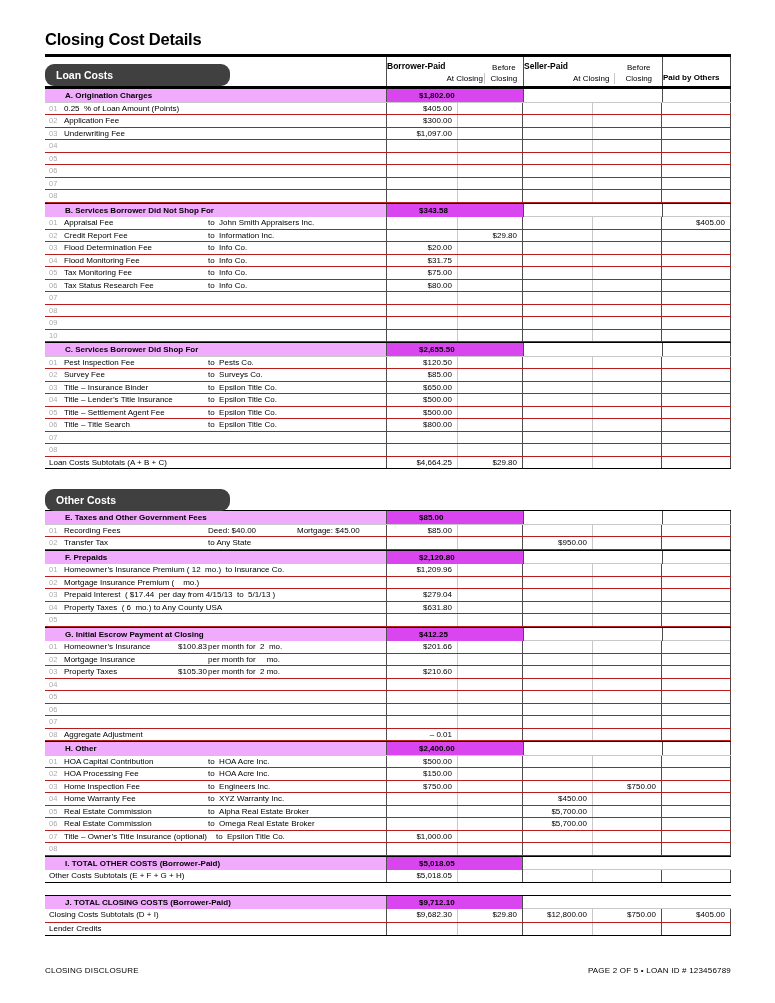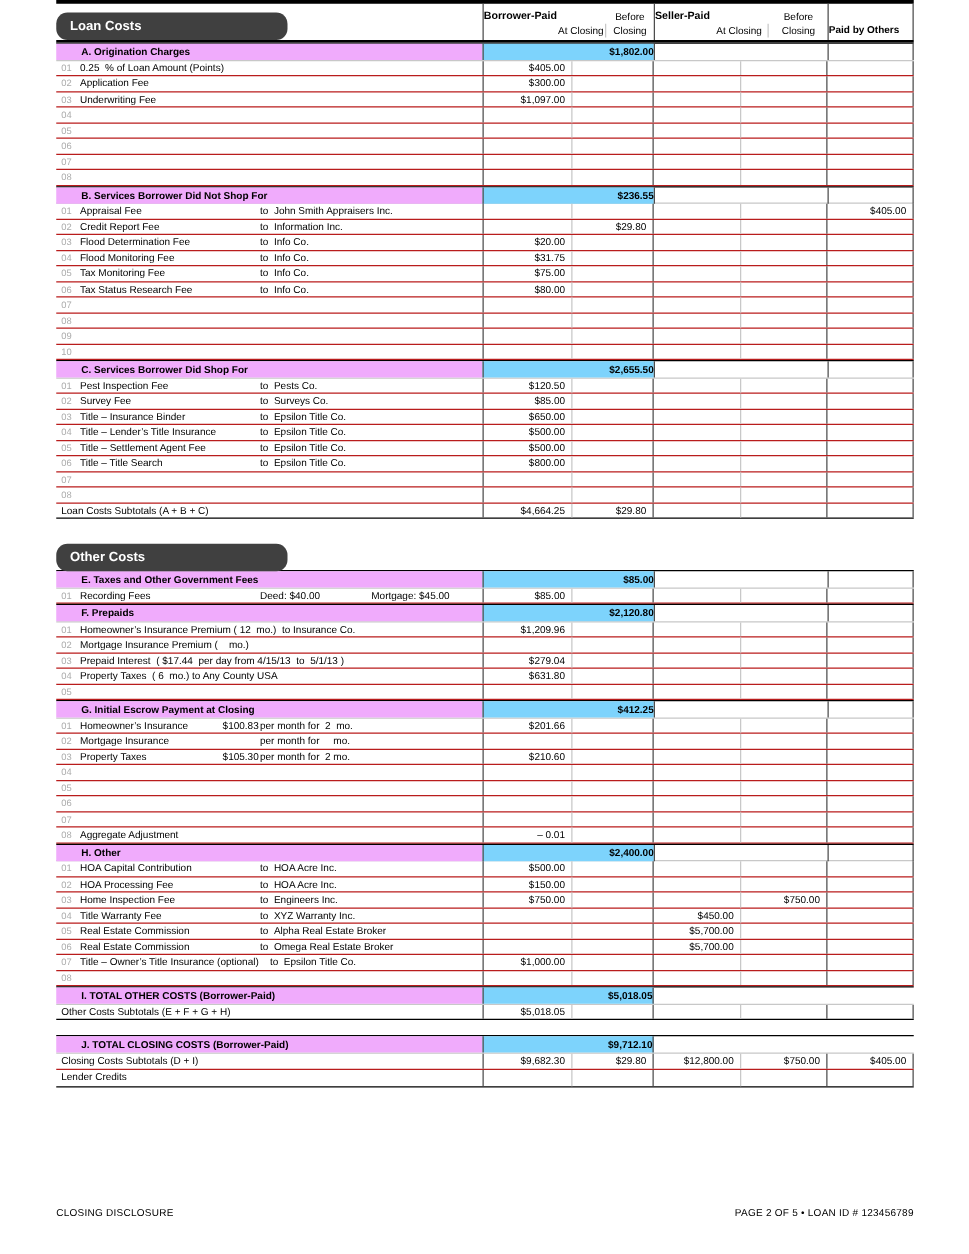--- a/index.html
+++ b/index.html
@@ -47,21 +47,21 @@
   .tab-band .tab { bottom: -1px; }
 
   
   .shead {
     display: grid; grid-template-columns: 341px 137px 139px 69px;
     border-top: 1.5px solid #000;
     border-bottom: 1px solid #c8c8c8;
     height: 14.5px; line-height: 13px; font-size: 8px; font-weight: bold;
   }
   .shead .t { background: #f0abfc; padding-left: 20px; }
-  .shead .sub { background: #7dd3fc; text-align: right; border-left: 1px solid #4d4d4d; }
+  .shead .sub { background: #d946ef; text-align: left; border-left: 1px solid #4d4d4d; padding-left: 32px; }
   .shead .sblank { border-left: 1px solid #4d4d4d; }
   .shead .oblank { border-left: 1px solid #4d4d4d; border-right: 1px solid #4d4d4d; }
   .thead .sub { border-right: 1px solid #4d4d4d; }
   .thead .tblank { grid-column: span 2; }
 
   
   .row {
     display: grid; grid-template-columns: 341px 72px 65px 70px 69px 69px;
     border-bottom: 1px solid #b91c1c;
     height: 12.5px; line-height: 11.5px; font-size: 8px;
@@ -88,20 +88,21 @@
     display: flex; justify-content: space-between;
     font-size: 8px; letter-spacing: 0.2px;
   }
 </style>
 </head>
 <body>
 
 <div class="page">
   <div class="content">
 
+    <h1 class="doc-title">Closing Cost Details</h1>
 
     <div class="band">
       <div class="tab">Loan Costs</div>
       <div class="bgrid">
         <div class="bspacer"></div>
         <div class="bgroup bp">
           <div class="gtitle">Borrower-Paid</div>
           <div class="gsubs">
             <span class="gsub gsub-divider">At Closing</span>
             <span class="gsub">Before Closing</span>
@@ -186,21 +187,21 @@
         <div class="row">
           <div class="c1"><span class="num">08</span></div>
           <div class="cell c2"></div>
           <div class="cell c3"></div>
           <div class="cell c4"></div>
           <div class="cell c5"></div>
           <div class="cell c6"></div>
         </div>
         <div class="shead">
           <div class="t">B.  Services Borrower Did Not Shop For</div>
-          <div class="sub">$236.55</div>
+          <div class="sub">$343.58</div>
           <div class="sblank"></div>
           <div class="oblank"></div>
         </div>
         <div class="row">
           <div class="c1"><span class="num">01</span><span class="desc">Appraisal Fee</span><span class="d1">to &nbsp;John Smith Appraisers Inc.</span></div>
           <div class="cell c2"></div>
           <div class="cell c3"></div>
           <div class="cell c4"></div>
           <div class="cell c5"></div>
           <div class="cell c6">$405.00</div>
@@ -369,20 +370,28 @@
           <div class="oblank"></div>
         </div>
         <div class="row">
           <div class="c1"><span class="num">01</span><span class="desc">Recording Fees</span><span class="d1">Deed: $40.00</span><span class="d2">Mortgage: $45.00</span></div>
           <div class="cell c2">$85.00</div>
           <div class="cell c3"></div>
           <div class="cell c4"></div>
           <div class="cell c5"></div>
           <div class="cell c6"></div>
         </div>
+        <div class="row">
+          <div class="c1"><span class="num">02</span><span class="desc">Transfer Tax</span><span class="d1">to Any State</span></div>
+          <div class="cell c2"></div>
+          <div class="cell c3"></div>
+          <div class="cell c4">$950.00</div>
+          <div class="cell c5"></div>
+          <div class="cell c6"></div>
+        </div>
         <div class="shead">
           <div class="t">F. Prepaids</div>
           <div class="sub">$2,120.80</div>
           <div class="sblank"></div>
           <div class="oblank"></div>
         </div>
         <div class="row">
           <div class="c1"><span class="num">01</span><span class="desc">Homeowner’s Insurance Premium (&nbsp;12&nbsp; mo.) &nbsp;to Insurance Co.</span></div>
           <div class="cell c2">$1,209.96</div>
           <div class="cell c3"></div>
@@ -516,21 +525,21 @@
         </div>
         <div class="row">
           <div class="c1"><span class="num">03</span><span class="desc">Home Inspection Fee</span><span class="d1">to &nbsp;Engineers Inc.</span></div>
           <div class="cell c2">$750.00</div>
           <div class="cell c3"></div>
           <div class="cell c4"></div>
           <div class="cell c5">$750.00</div>
           <div class="cell c6"></div>
         </div>
         <div class="row">
-          <div class="c1"><span class="num">04</span><span class="desc">Title Warranty Fee</span><span class="d1">to &nbsp;XYZ Warranty Inc.</span></div>
+          <div class="c1"><span class="num">04</span><span class="desc">Home Warranty Fee</span><span class="d1">to &nbsp;XYZ Warranty Inc.</span></div>
           <div class="cell c2"></div>
           <div class="cell c3"></div>
           <div class="cell c4">$450.00</div>
           <div class="cell c5"></div>
           <div class="cell c6"></div>
         </div>
         <div class="row">
           <div class="c1"><span class="num">05</span><span class="desc">Real Estate Commission</span><span class="d1">to &nbsp;Alpha Real Estate Broker</span></div>
           <div class="cell c2"></div>
           <div class="cell c3"></div>

